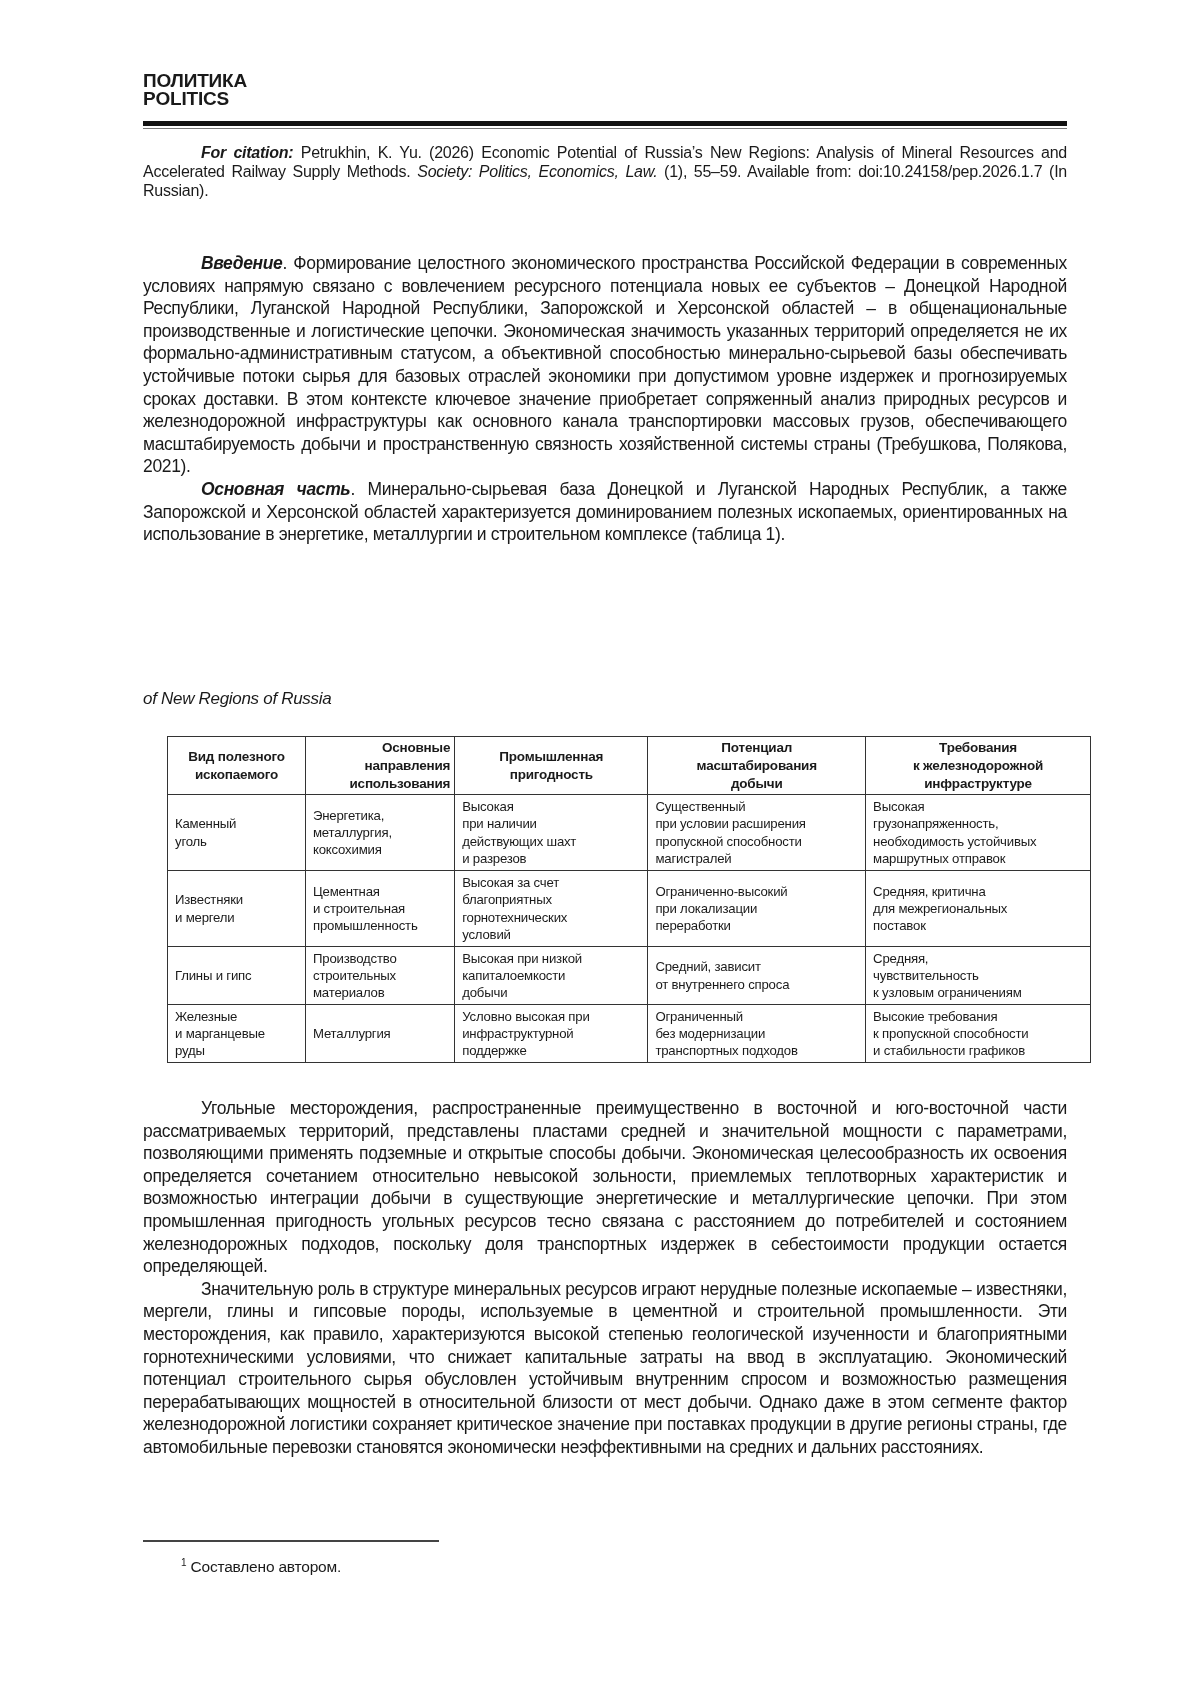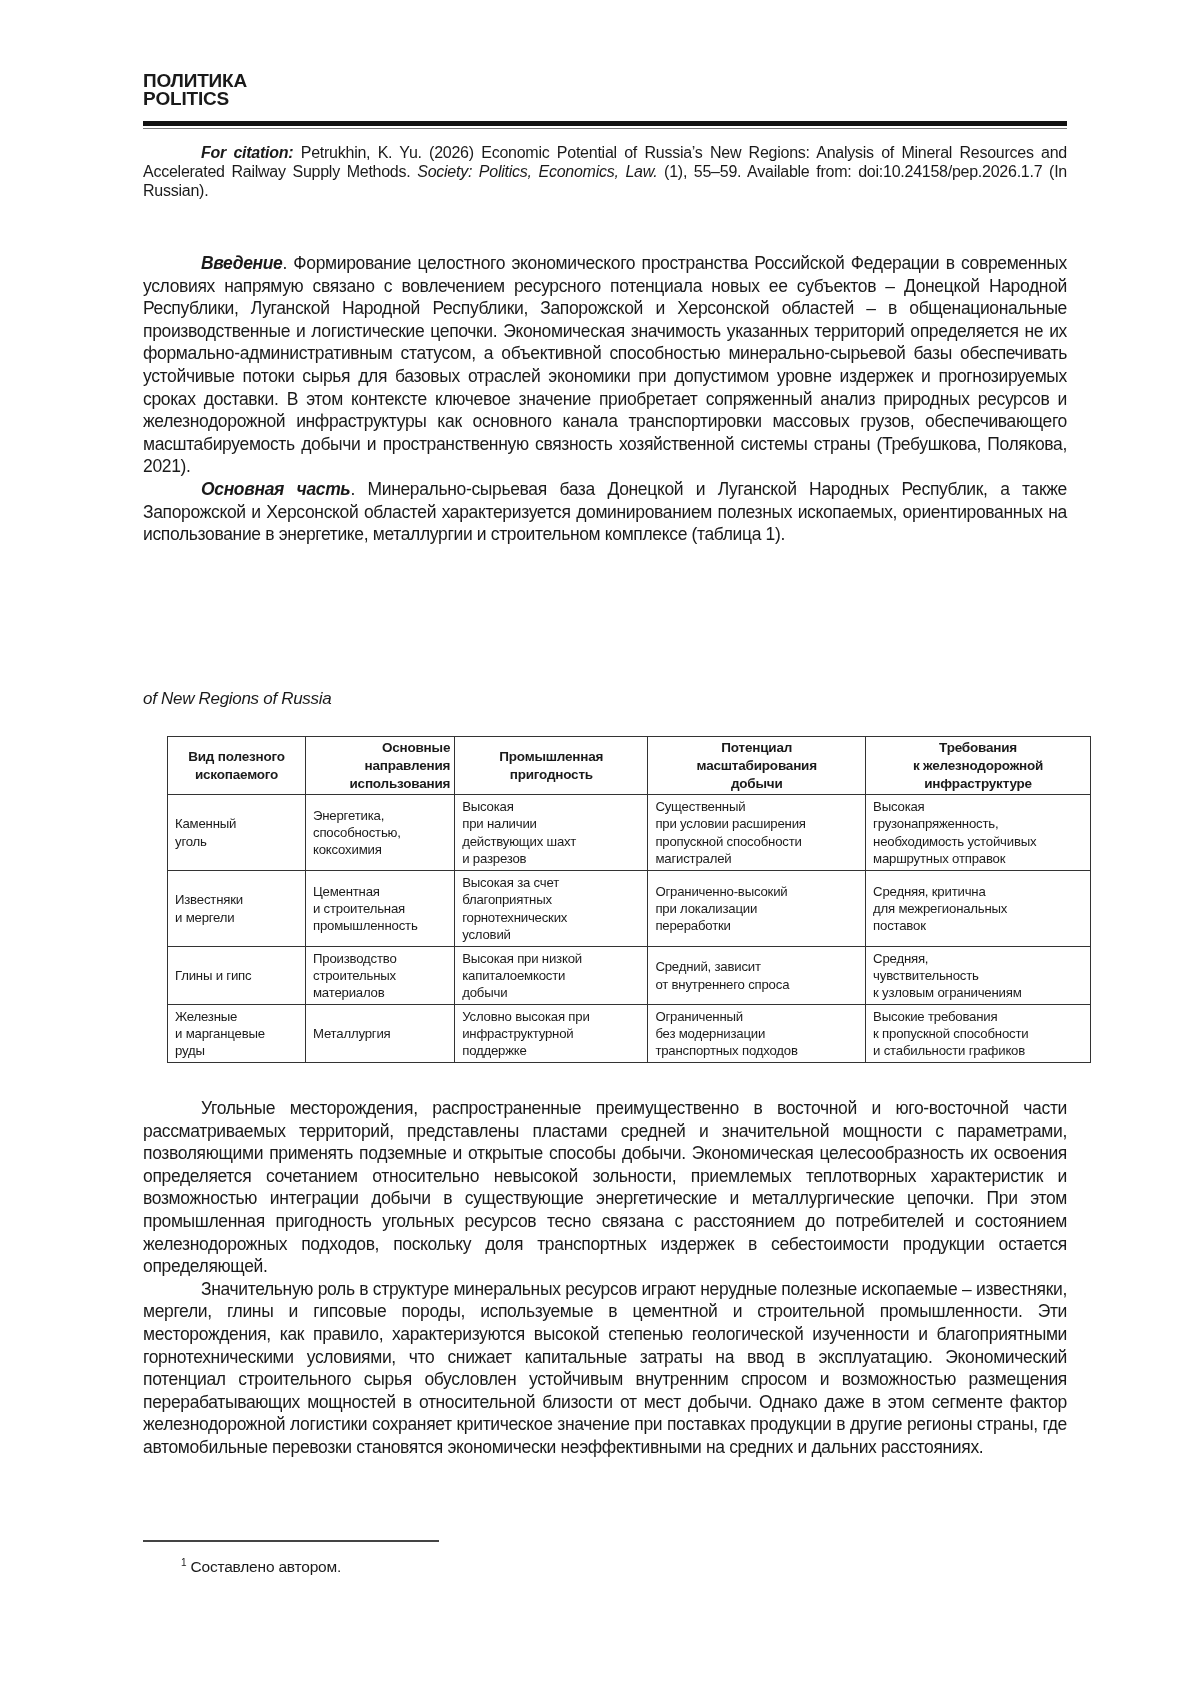--- a/index.html
+++ b/index.html
@@ -85,21 +85,21 @@
       </tr>
     </thead>
     <tbody>
       <tr style="height:76px">
         <td>
             <span class="cell-line">Каменный</span>
             <span class="cell-line">уголь</span>
           </td>
         <td>
             <span class="cell-line">Энергетика,</span>
-            <span class="cell-line">способностью,</span>
+            <span class="cell-line">металлургия,</span>
             <span class="cell-line">коксохимия</span>
           </td>
         <td>
             <span class="cell-line">Высокая</span>
             <span class="cell-line">при наличии</span>
             <span class="cell-line">действующих шахт</span>
             <span class="cell-line">и разрезов</span>
           </td>
         <td>
             <span class="cell-line">Существенный</span>

